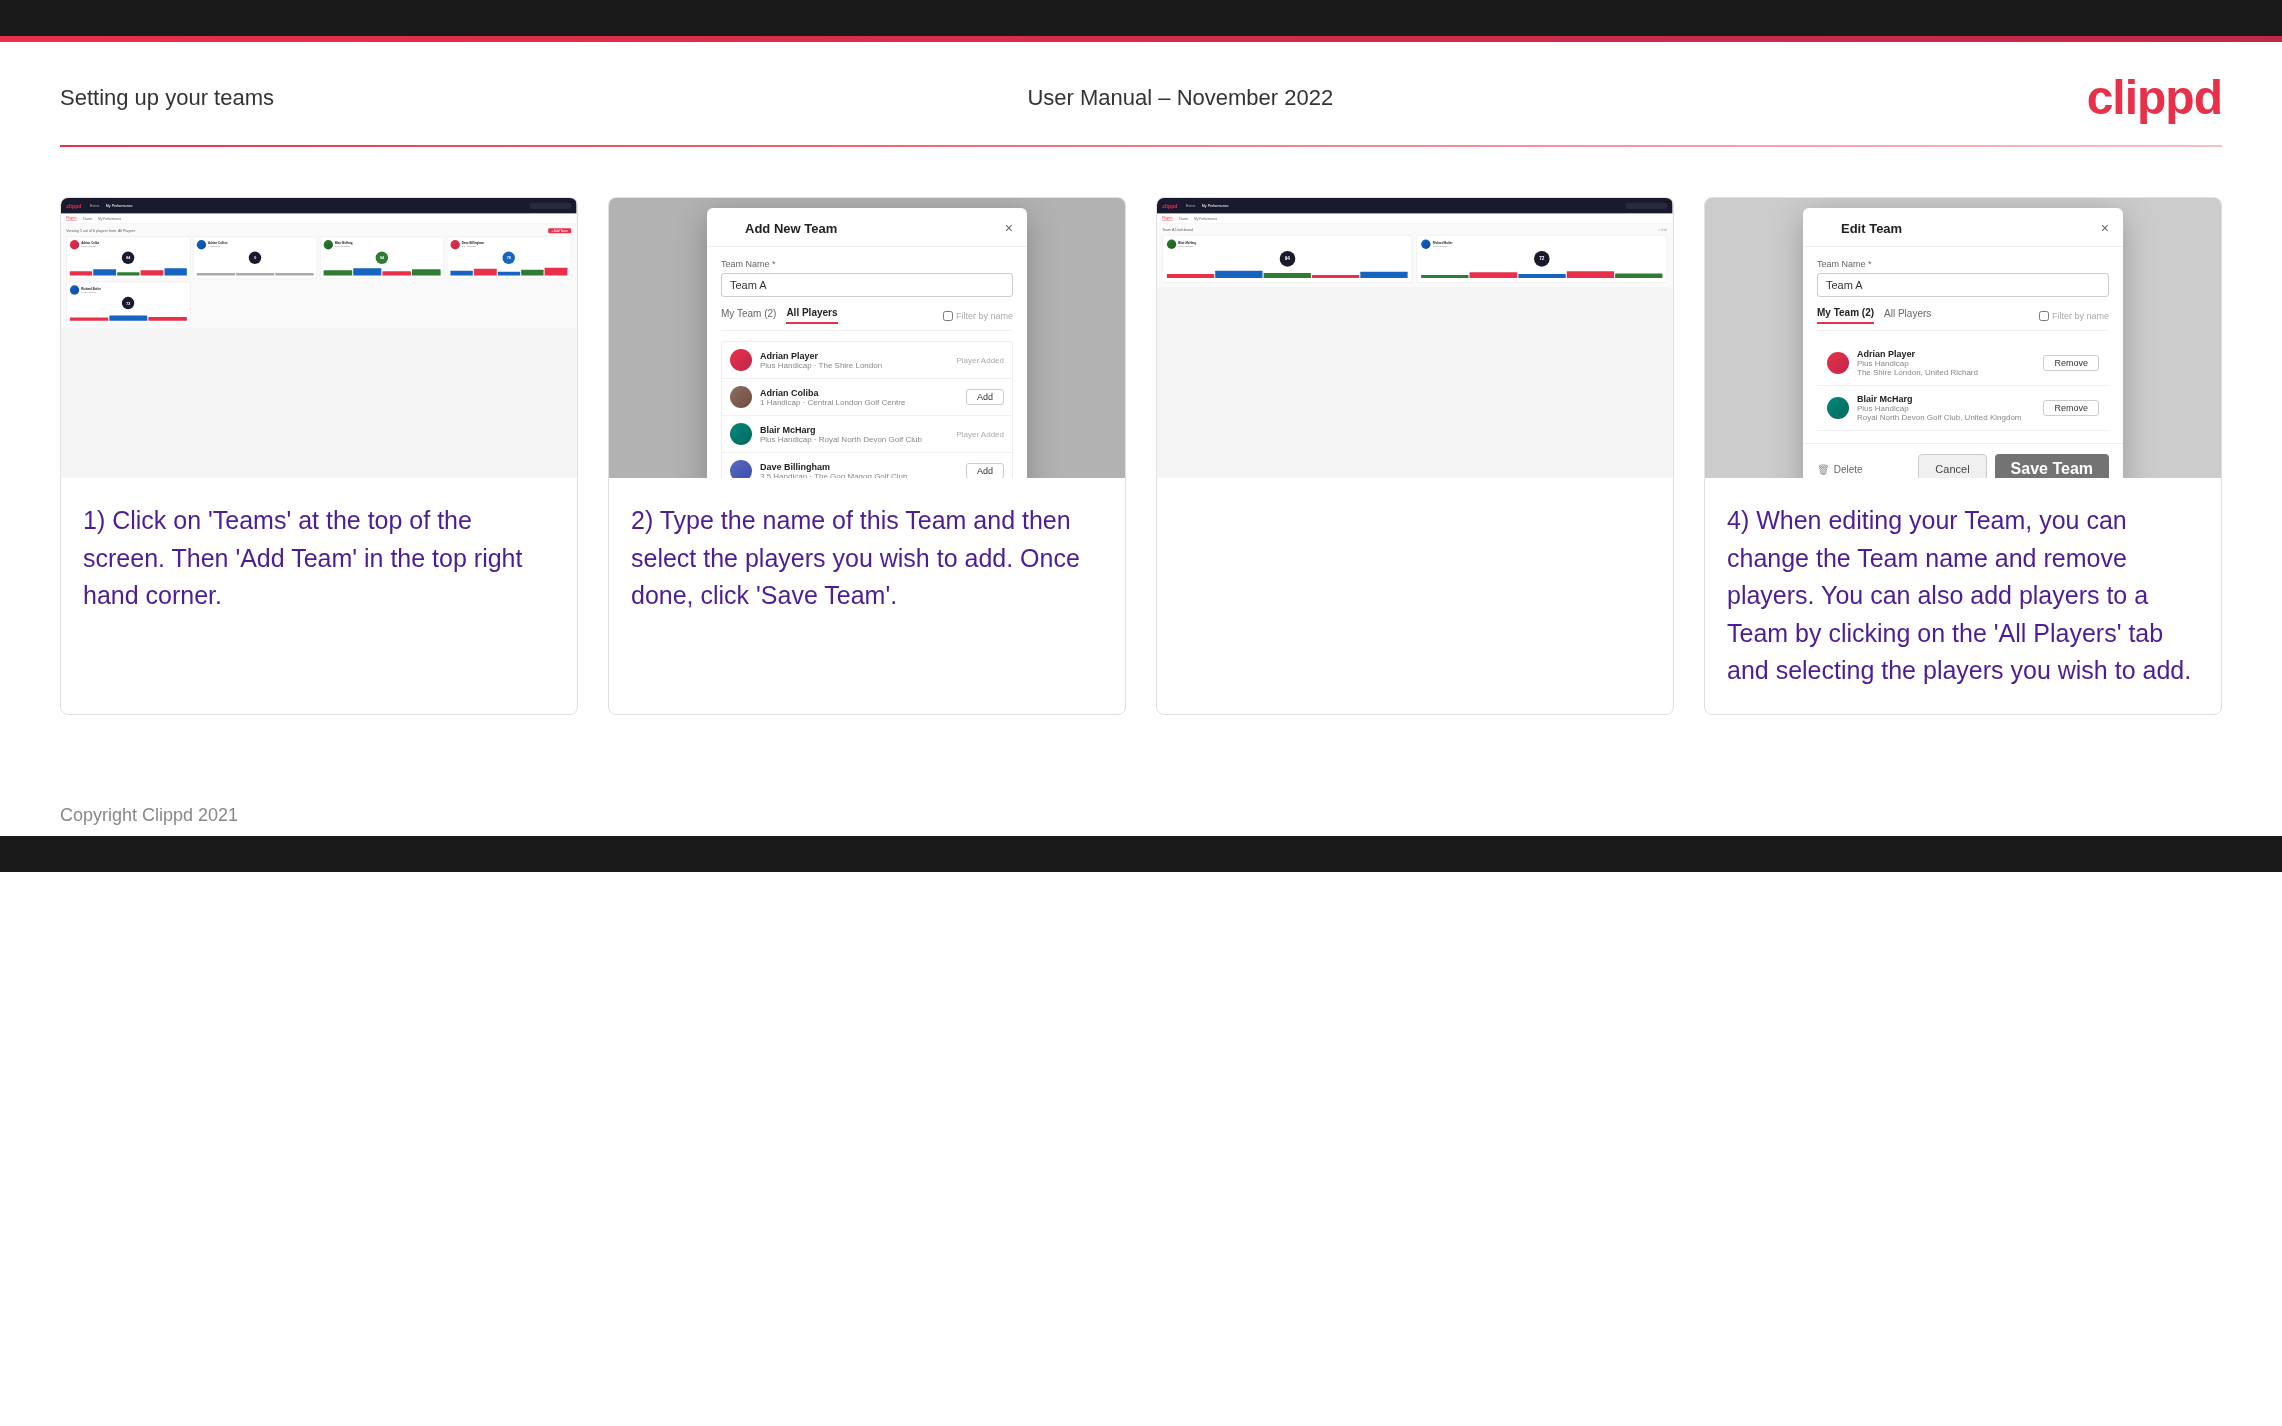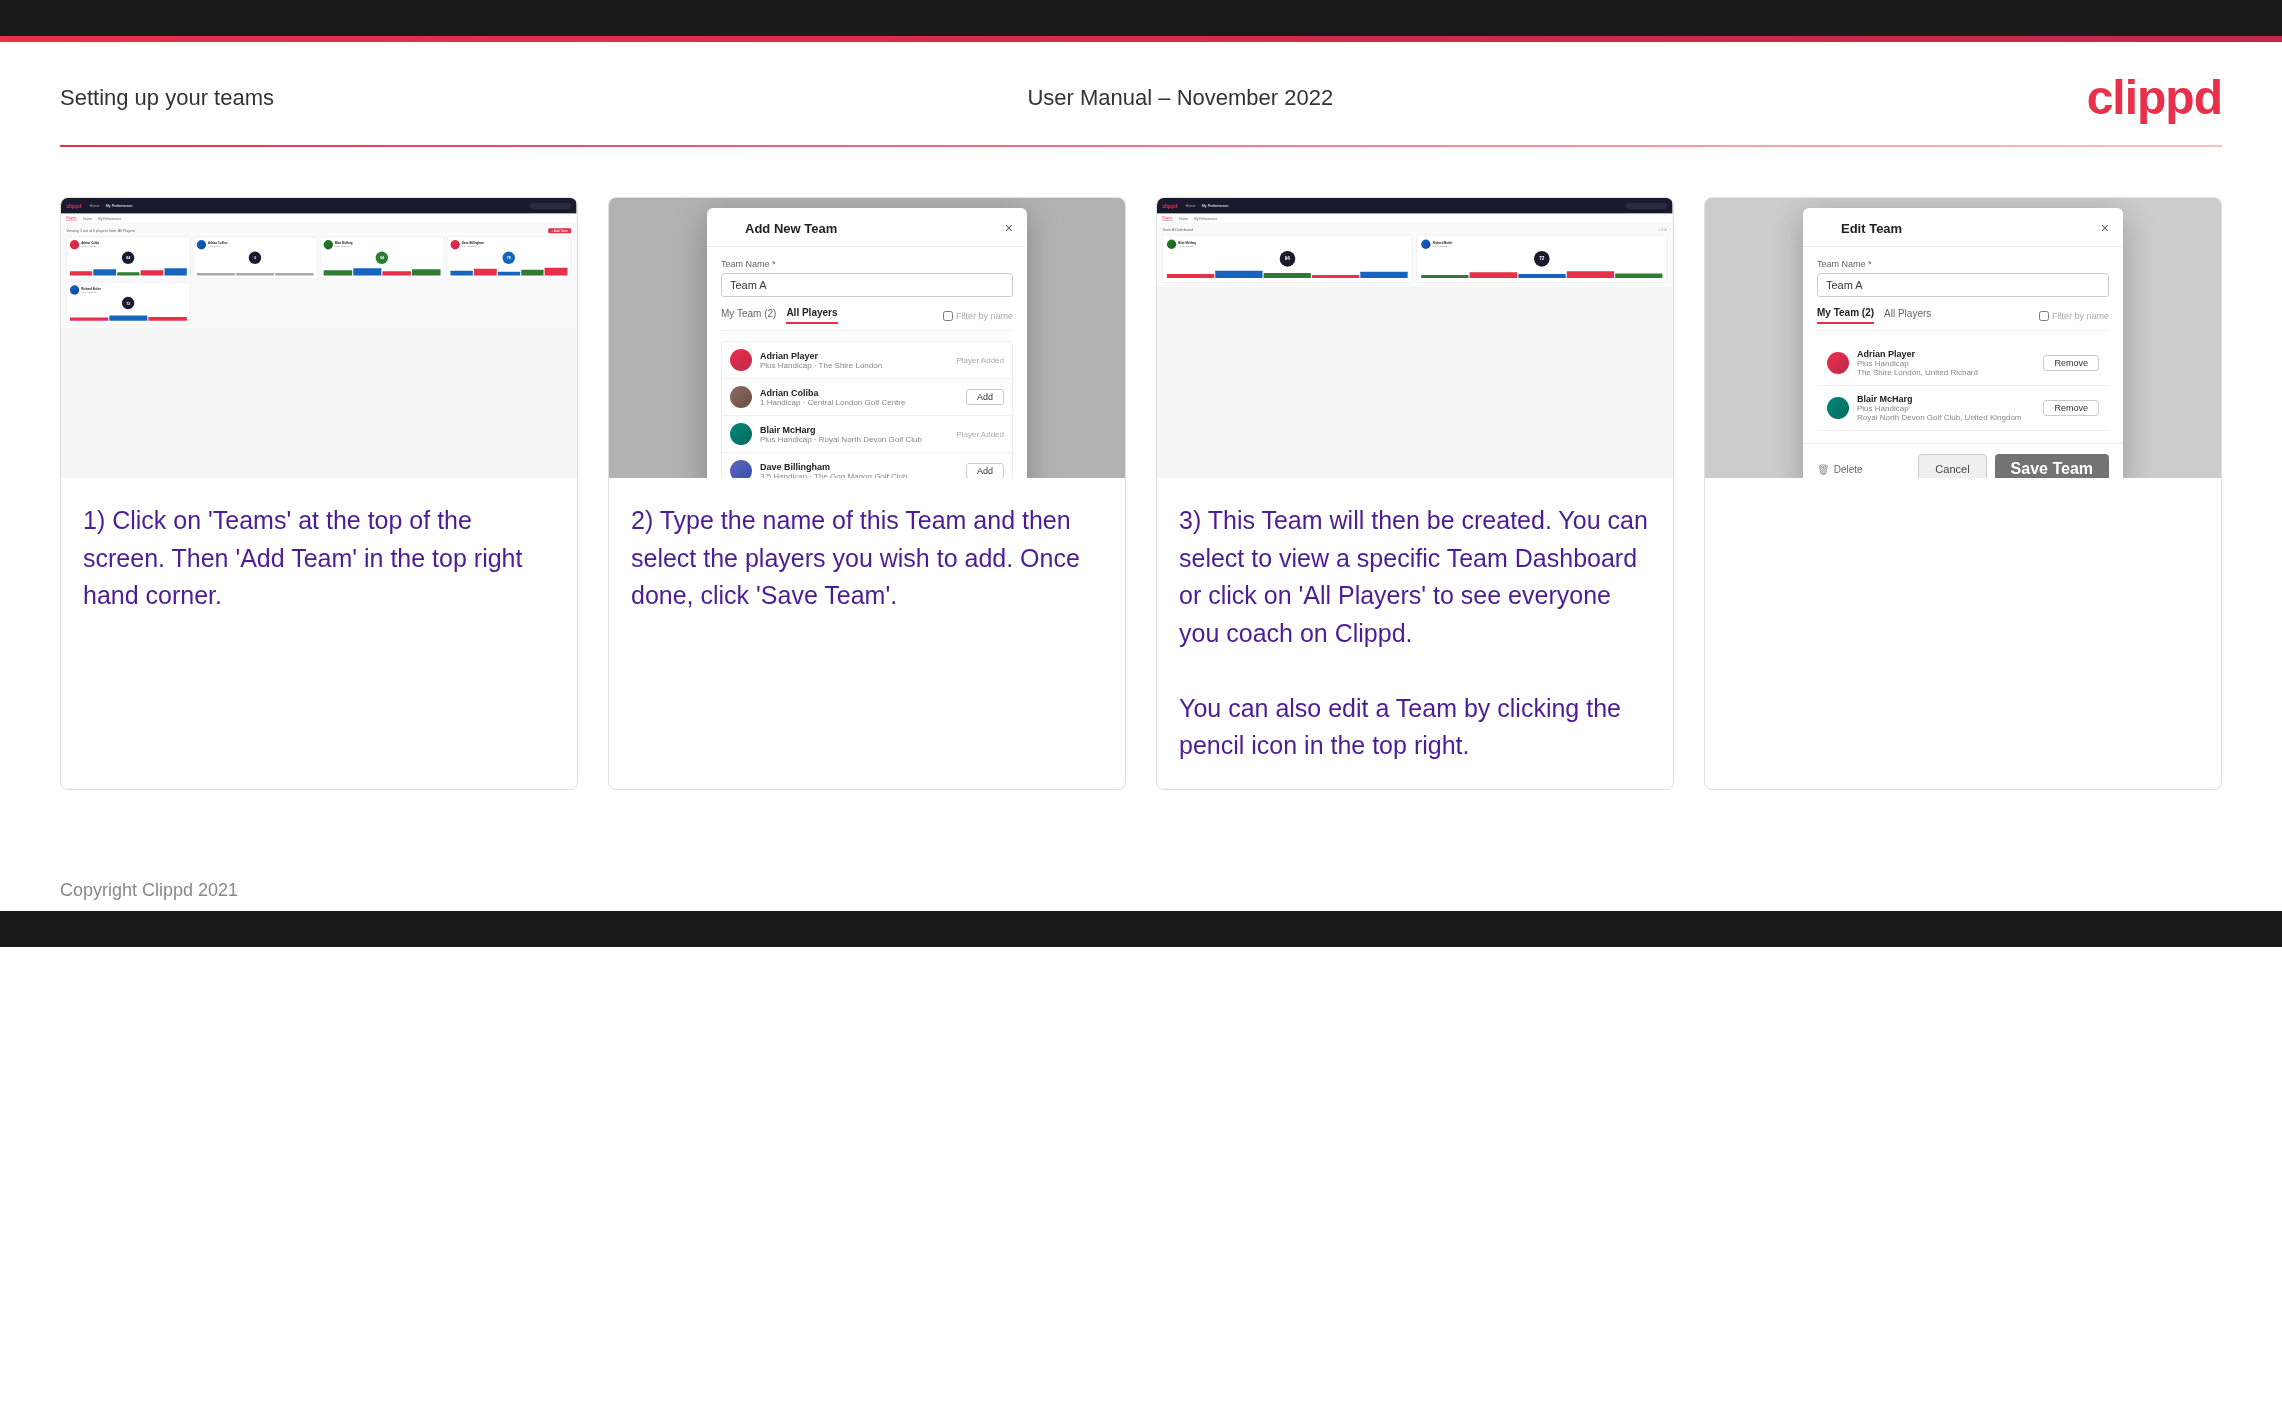--- a/index.html
+++ b/index.html
@@ -780,23 +780,20 @@
                   <div class="mock-spark r" style="height:11px;flex:1;"></div>
                   <div class="mock-spark b" style="height:8px;flex:1;"></div>
                   <div class="mock-spark r" style="height:13px;flex:1;"></div>
                   <div class="mock-spark g" style="height:9px;flex:1;"></div>
                 </div>
               </div>
             </div>
           </div>
         </div>
       </div>
-      <div class="card-text" style="white-space: pre-line;">3) This Team will then be created. You can select to view a specific Team Dashboard or click on 'All Players' to see everyone you coach on Clippd.
-
-You can also edit a Team by clicking the pencil icon in the top right.</div>
     </div>
 
     <div class="card">
       <div class="card-screenshot ss4">
         <div class="edit-modal">
           <div class="edit-modal-header">
             <span class="modal-title">Edit Team</span>
             <span class="modal-close">×</span>
           </div>
           <div class="modal-body">
@@ -837,20 +834,21 @@
               <span style="font-size:10px; color:#888;">🗑</span>
               <button style="background:none;border:none;font-size:10px;color:#666;cursor:pointer;">Delete</button>
             </div>
             <div style="display:flex; gap:8px;">
               <button class="btn-cancel">Cancel</button>
               <button class="btn-save">Save Team</button>
             </div>
           </div>
         </div>
       </div>
+      <div class="card-text">4) When editing your Team, you can change the Team name and remove players. You can also add players to a Team by clicking on the 'All Players' tab and selecting the players you wish to add.</div>
     </div>
 
   </div>
 
 </div>
 
 <div class="footer">
   <span>Copyright Clippd 2021</span>
 </div>
 

